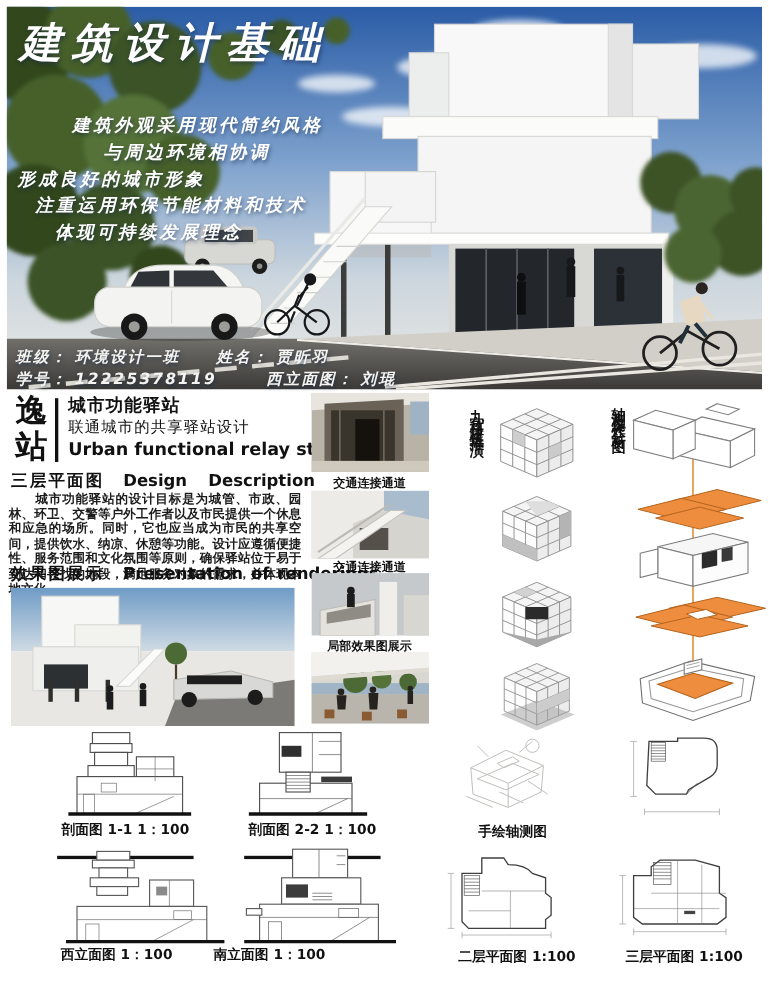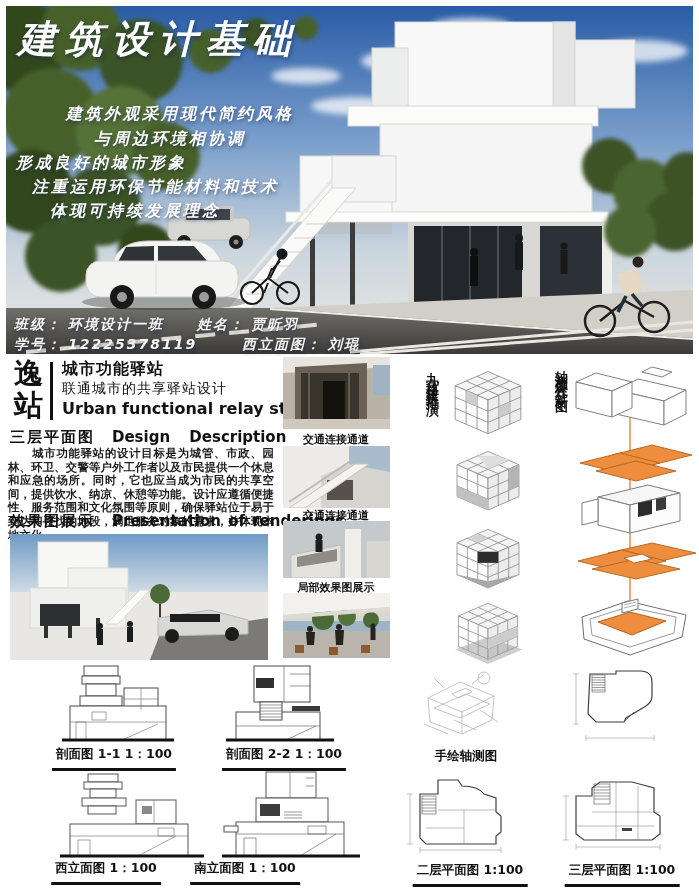--- a/index.html
+++ b/index.html
@@ -29,21 +29,21 @@
   .sec-head-cn{font-size:15px;font-weight:bold;letter-spacing:2px;}
   .sec-head-en{font-size:15px;font-weight:bold;word-spacing:14px;}
   .desc-body{width:266px;font-size:11.4px;line-height:13.6px;font-weight:600;
              text-align:justify;color:#1c1c1c;}
 
   
   .tlabel{left:336px;transform:translateX(-50%);font-size:11px;font-weight:bold;white-space:nowrap;}
   .vlabel{writing-mode:vertical-rl;text-orientation:upright;font-size:13px;font-weight:bold;
           letter-spacing:5px;line-height:15px;}
   .dlabel{transform:translateX(-50%);font-size:12.5px;font-weight:bold;white-space:nowrap;}
-  .dlabel.ul{border-bottom:3px solid #111;padding:0 4px 5px;}
+  .dlabel.ul{border-bottom:3px solid #111;padding:0 4px 15px;}
 
   .thumb{overflow:hidden;}
   svg{display:block;}
 </style>
 </head>
 <body>
 
 <div class="poster">
 
   <div class="abs hero">

